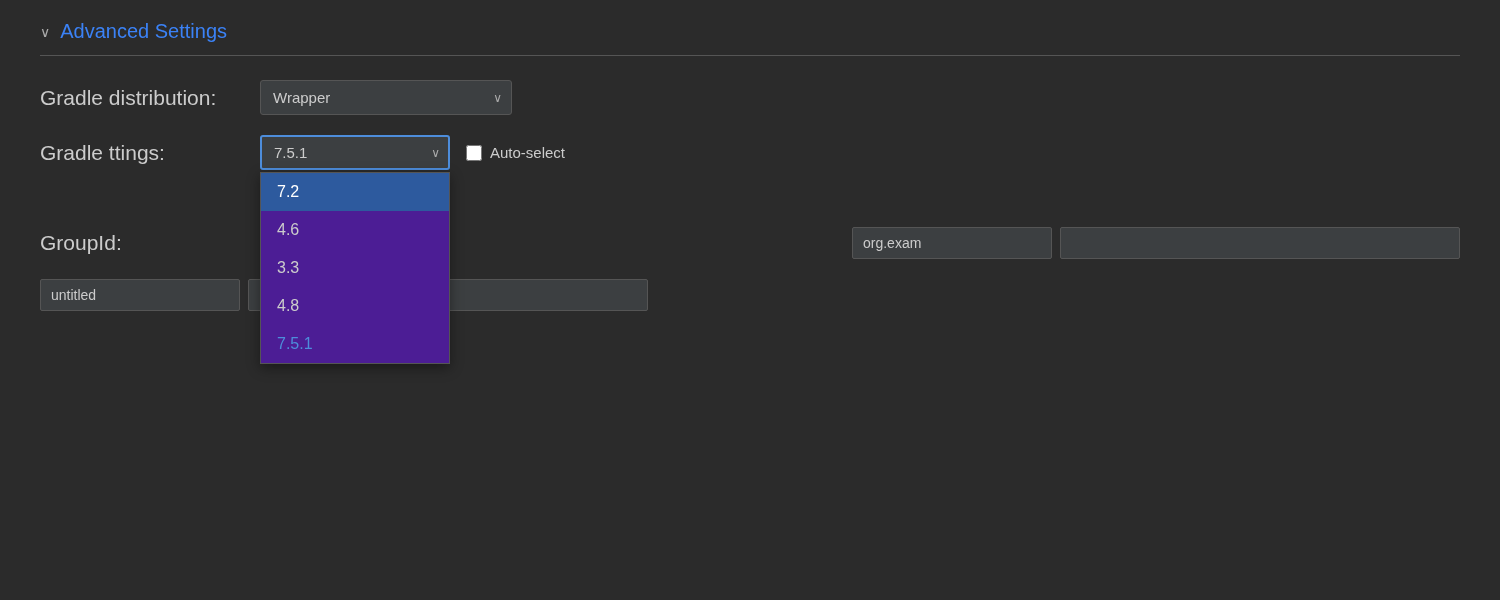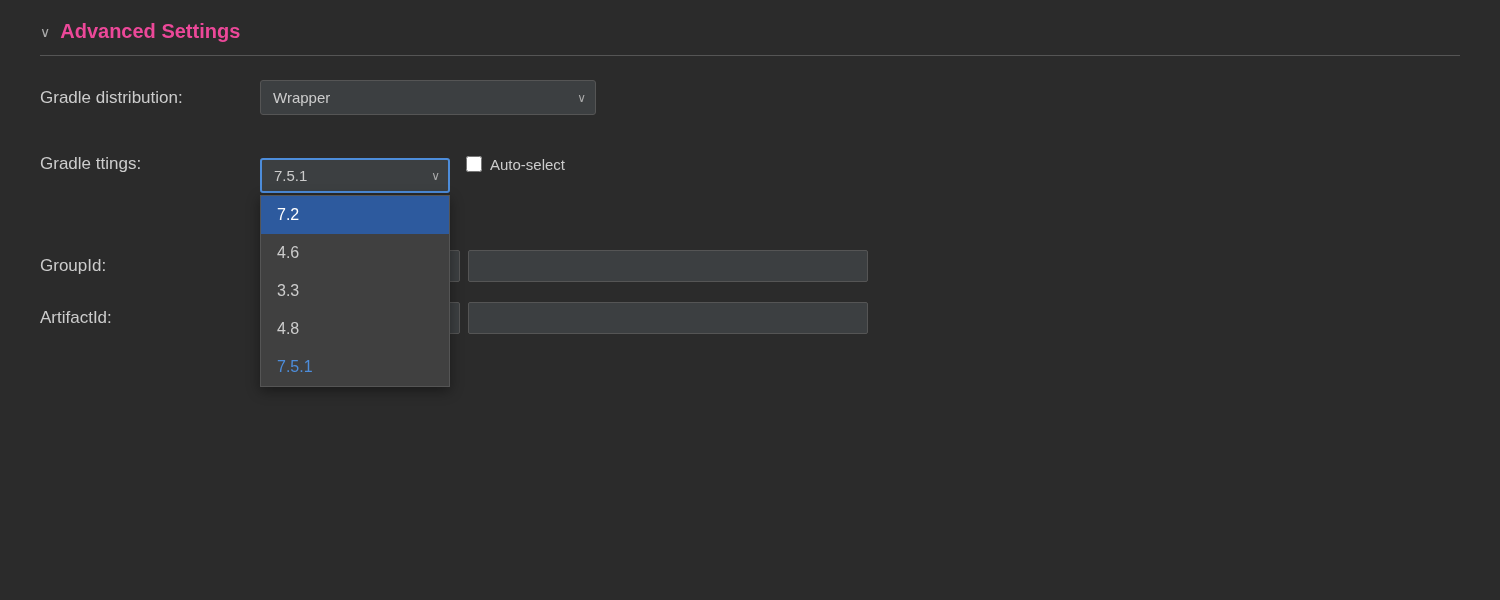--- a/index.html
+++ b/index.html
@@ -33,52 +33,52 @@
       margin-bottom: 24px;
     }
 
     .chevron-icon {
       color: #aaa;
       font-size: 14px;
     }
 
     .section-title {
       font-size: 20px;
-      font-weight: 700;
-      color: #ec4899;
+      font-weight: 400;
+      color: #3b82f6;
       text-align: right;
     }
 
     .form-row {
       display: flex;
       align-items: center;
       margin-bottom: 20px;
       position: relative;
     }
 
     .form-label {
-      font-size: 17px;
+      font-size: 21px;
       color: #ccc;
       width: 220px;
       flex-shrink: 0;
     }
 
     .form-control-wrapper {
       display: flex;
       align-items: center;
       gap: 16px;
       position: relative;
     }
 
     .select-wrapper {
       position: relative;
     }
 
     .gradle-distribution-select {
-      width: 336px;
+      width: 252px;
       background-color: #3c3f41;
       border: 1px solid #555;
       color: #ccc;
       font-size: 15px;
       padding: 8px 36px 8px 12px;
       border-radius: 3px;
       appearance: none;
       cursor: pointer;
       outline: none;
     }
@@ -90,21 +90,20 @@
       transform: translateY(-50%);
       color: #aaa;
       font-size: 12px;
       pointer-events: none;
     }
 
     .gradle-version-input-wrapper {
       position: relative;
       display: flex;
       align-items: center;
-      margin-top: 23px;
     }
 
     .gradle-version-input {
       width: 190px;
       background-color: #3c3f41;
       border: 2px solid #4d8ddb;
       color: #ccc;
       font-size: 15px;
       padding: 7px 36px 7px 12px;
       border-radius: 3px;
@@ -144,21 +143,21 @@
       color: #ccc;
       margin-left: 20px;
     }
 
     
     .version-dropdown {
       position: absolute;
       top: calc(100% + 2px);
       left: 0;
       width: 190px;
-      background-color: #404040;
+      background-color: #4c1d95;
       border: 1px solid #555;
       z-index: 100;
       box-shadow: 0 4px 12px rgba(0,0,0,0.4);
     }
 
     .dropdown-item {
       padding: 10px 16px;
       font-size: 16px;
       color: #ccc;
       cursor: pointer;
@@ -169,20 +168,21 @@
       color: #fff;
     }
 
     .dropdown-item.current-value {
       color: #4d8ddb;
     }
 
     
     .groupid-row {
       margin-top: 2px;
+      justify-content: space-between;
     }
 
     .text-input {
       width: 200px;
       background-color: #3c3f41;
       border: 1px solid #555;
       color: #ccc;
       font-size: 14px;
       padding: 7px 10px;
       border-radius: 2px;
@@ -266,20 +266,19 @@
 
   <div class="form-row groupid-row">
     <span class="form-label">GroupId:</span>
     <div class="groupid-inputs">
       <input type="text" class="text-input" value="org.exam" style="">
       <input type="text" class="text-input-wide" value="" style="">
     </div>
   </div>
 
   <div class="form-row">
-    <span class="form-label">ArtifactId:</span>
     <div class="groupid-inputs">
       <input type="text" class="text-input" value="untitled" style="">
       <input type="text" class="text-input-wide" value="" style="">
     </div>
   </div>
 
 </div>
 
 </body></html>

